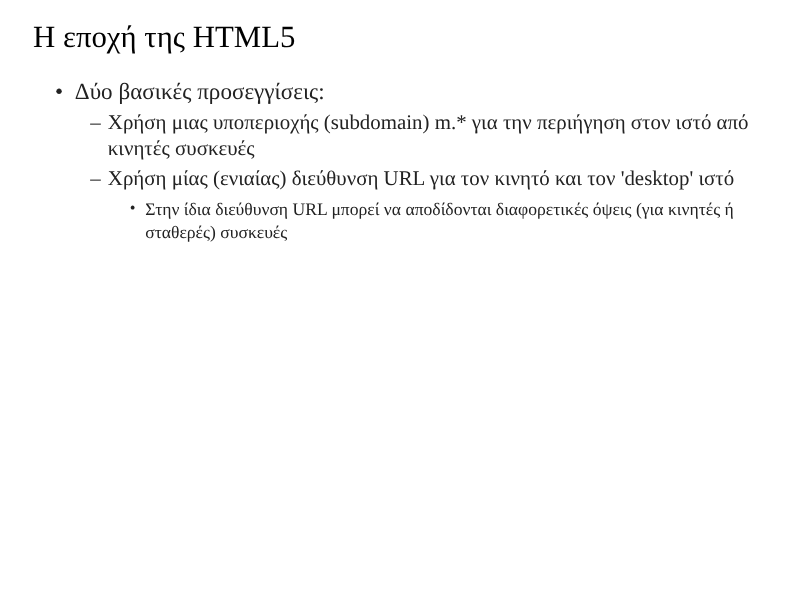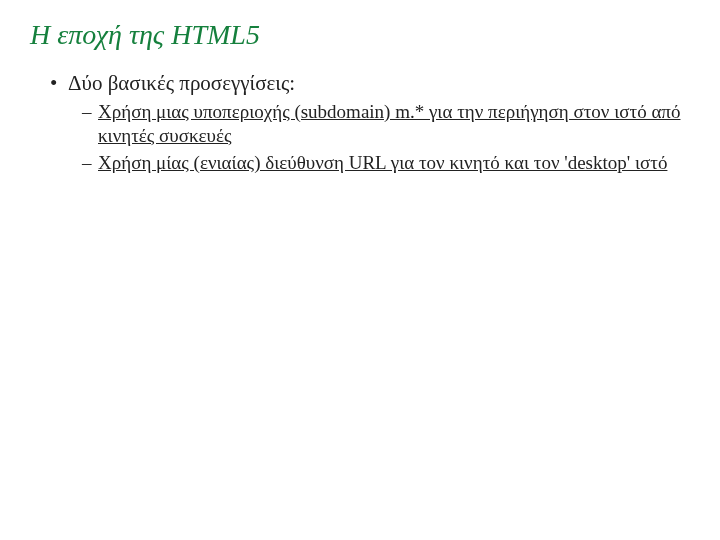--- a/index.html
+++ b/index.html
@@ -12,26 +12,25 @@
     color: #222;
     overflow: hidden;
   }
   .slide {
     box-sizing: border-box;
     width: 720px;
     height: 540px;
     padding: 18px 30px 0 30px;
   }
   .title {
-    color: #15803d;
+    color: #000000;
     font-size: 28px;
     font-weight: 400;
     margin: 0 0 18px 0;
     line-height: 1.2;
-    font-style: italic;
   }
   ul.level1 {
     margin: 0;
     padding-left: 20px;
     list-style: none;
     font-size: 21px;
     line-height: 1.25;
   }
   ul.level1 > li {
     position: relative;
@@ -46,21 +45,20 @@
     top: 0;
     font-size: 21px;
     color: #222;
   }
   ul.level2 {
     margin: 4px 0 0 0;
     padding-left: 14px;
     list-style: none;
     font-size: 19px;
     line-height: 1.25;
-    text-decoration: underline;
   }
   ul.level2 > li {
     position: relative;
     padding-left: 16px;
     margin-bottom: 4px;
   }
   ul.level2 > li::before {
     content: "–";
     position: absolute;
     left: 0;
@@ -95,17 +93,22 @@
 
   <ul class="level1">
     <li>
       <span>Δύο βασικές προσεγγίσεις:</span>
       <ul class="level2">
         <li>
           <span>Χρήση μιας υποπεριοχής  (subdomain) m.* για την περιήγηση στον ιστό από κινητές συσκευές</span>
         </li>
         <li>
           <span>Χρήση μίας (ενιαίας) διεύθυνση URL για τον κινητό και τον 'desktop' ιστό</span>
+          <ul class="level3">
+            <li>
+              <span>Στην ίδια διεύθυνση URL μπορεί να αποδίδονται διαφορετικές όψεις (για κινητές ή σταθερές) συσκευές</span>
+            </li>
+          </ul>
         </li>
       </ul>
     </li>
   </ul>
 </div>
 
 </body></html>

